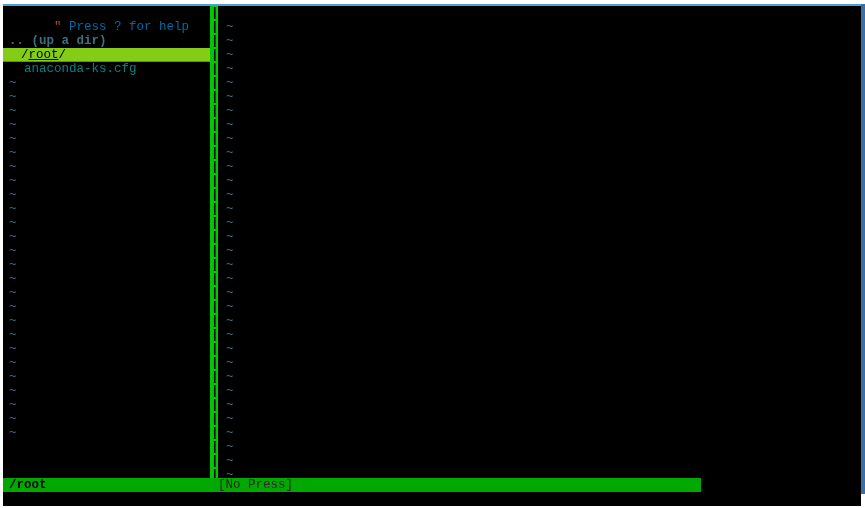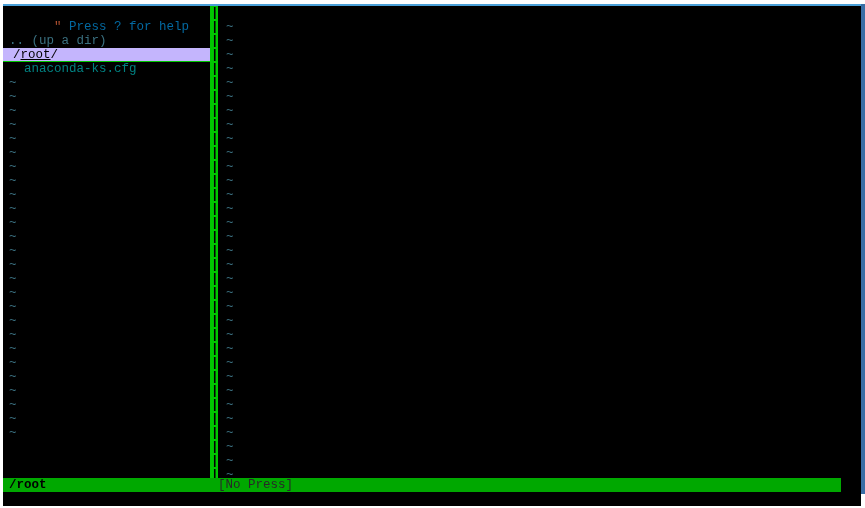--- a/index.html
+++ b/index.html
@@ -58,36 +58,36 @@
   }
   .pane-right {
     flex: 1;
     background: #000;
     padding-left: 2px;
   }
   .line { height: 14px; white-space: pre; padding-left: 6px; }
   .tilde { color: #3a7080; }
   .help-star { color: #b05030; }
   .help-text { color: #0369a1; }
-  .updir { color: #3a7080; }
+  .updir { color: #3a7080; font-weight: bold; }
   .cwd-line {
-    background: #c4b5fd;
+    background: #84cc16;
     color: #000;
-    padding-left: 10px;
+    padding-left: 18px;
     border-bottom: 1px solid #00c800;
   }
   .cwd-u { text-decoration: underline; }
   .tree-arrow { color: #008080; }
   .dir { color: #3a7080; }
   .file { color: #008080; }
   .statusline {
     position: absolute;
     left: 3px;
     top: 478px;
-    width: 838px;
+    width: 698px;
     height: 14px;
     background: #00a800;
     display: flex;
   }
   .status-left {
     width: 215px;
     padding-left: 6px;
     color: #000;
     font-weight: bold;
     white-space: pre;

